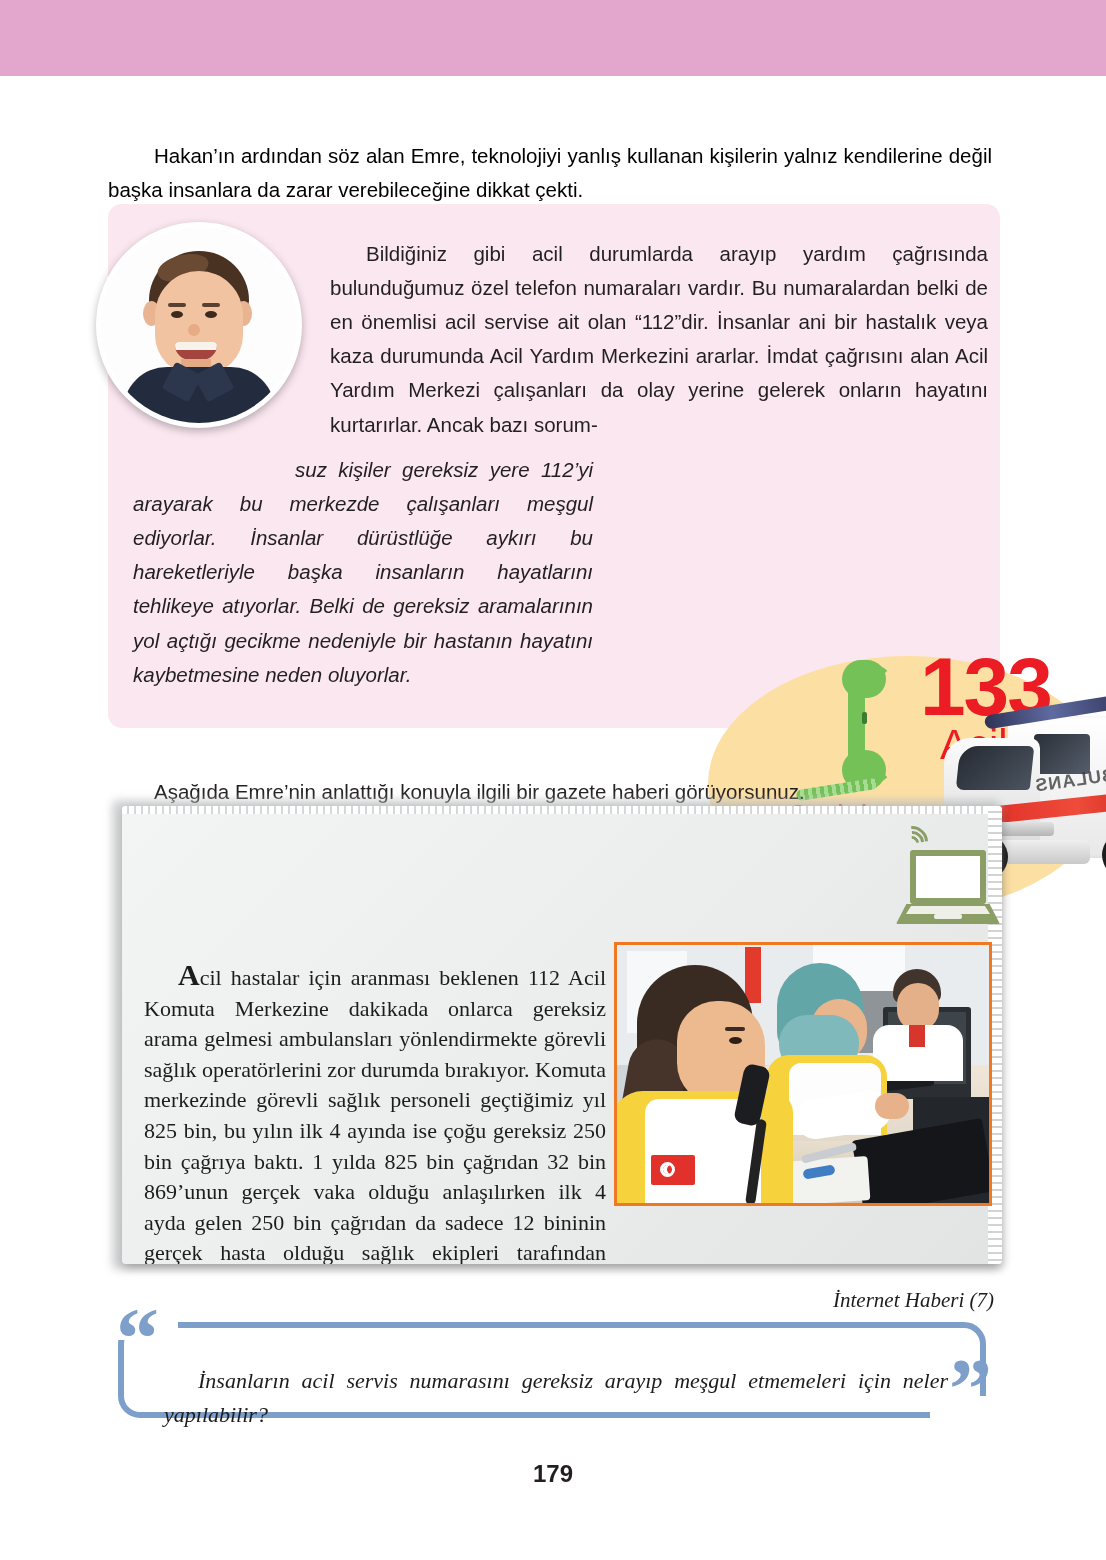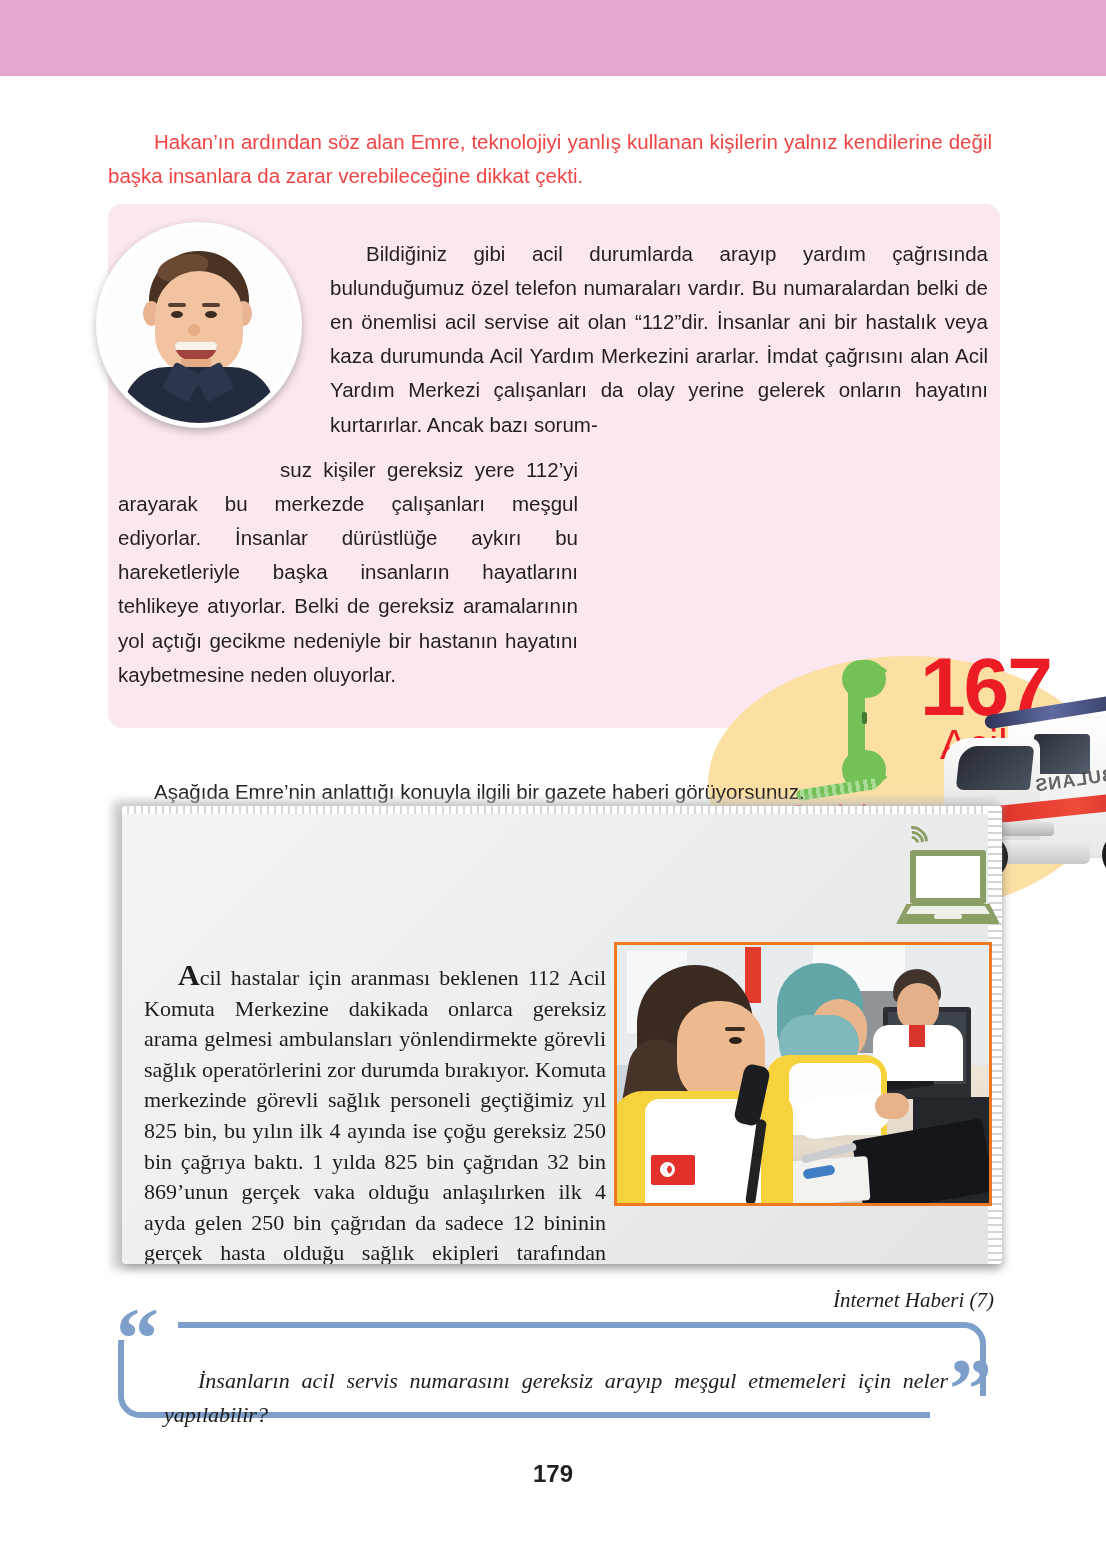--- a/index.html
+++ b/index.html
@@ -10,39 +10,40 @@
     color:#231f20;
     overflow:hidden;
   }
   .page{position:absolute;inset:0;}
 
   
   .top-band{position:absolute;left:0;top:0;width:1106px;height:76px;background:#e3a6cd;}
 
   
   .intro{
-    position:absolute;left:108px;top:104px;width:884px;
+    position:absolute;left:108px;top:118px;width:884px;
     font-size:20.5px;line-height:34px;text-align:justify;
-    text-indent:46px;color:#ef4444;
+    text-indent:46px;color:#000000;
   }
 
   
   .pink-panel{
     position:absolute;left:108px;top:204px;width:892px;height:524px;
     background:#fbe7f0;border-radius:14px;
   }
   .pink-text-top{
     position:absolute;left:222px;top:12px;width:658px;
     font-size:20.5px;line-height:34.2px;text-align:justify;
     text-indent:36px;color:#221f1f;
   }
   .pink-text-bottom{
-    position:absolute;left:10px;top:228px;width:460px;
+    position:absolute;left:25px;top:228px;width:460px;
     font-size:20.5px;line-height:34.2px;text-align:justify;
     color:#221f1f;
+    font-style:italic;
   }
   .pink-text-bottom .lead-indent{display:inline-block;width:162px;}
 
   
   .boy-photo{
     position:absolute;left:-12px;top:18px;width:196px;height:196px;
     border-radius:50%;background:#ffffff;
     border:5px solid #ffffff;
     box-shadow:0 3px 9px rgba(0,0,0,.28);
     overflow:hidden;
@@ -405,21 +406,21 @@
       <div class="amb-ellipse"></div>
 
       <div class="handset">
         <div class="body"></div>
         <div class="cap-t"></div>
         <div class="cap-b"></div>
         <div class="dot"></div>
       </div>
       <div class="cord"></div>
 
-      <div class="num112">167</div>
+      <div class="num112">133</div>
       <div class="acil">Acil</div>
 
       <div class="amb-line1">Gereksiz yere</div>
       <div class="amb-line2">MEŞGUL ETMEYİN!</div>
       <div class="amb-line3">Size de lazım olabilir...</div>
 
       <div class="ambulance">
         <div class="amb-box"></div>
         <div class="amb-sidewin"></div>
         <div class="amb-cab"></div>

